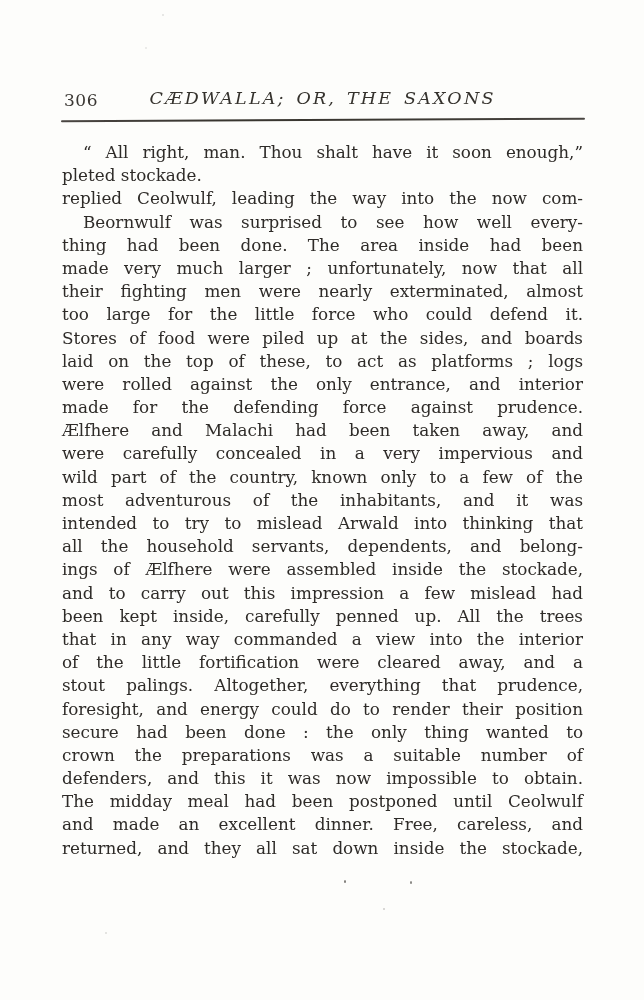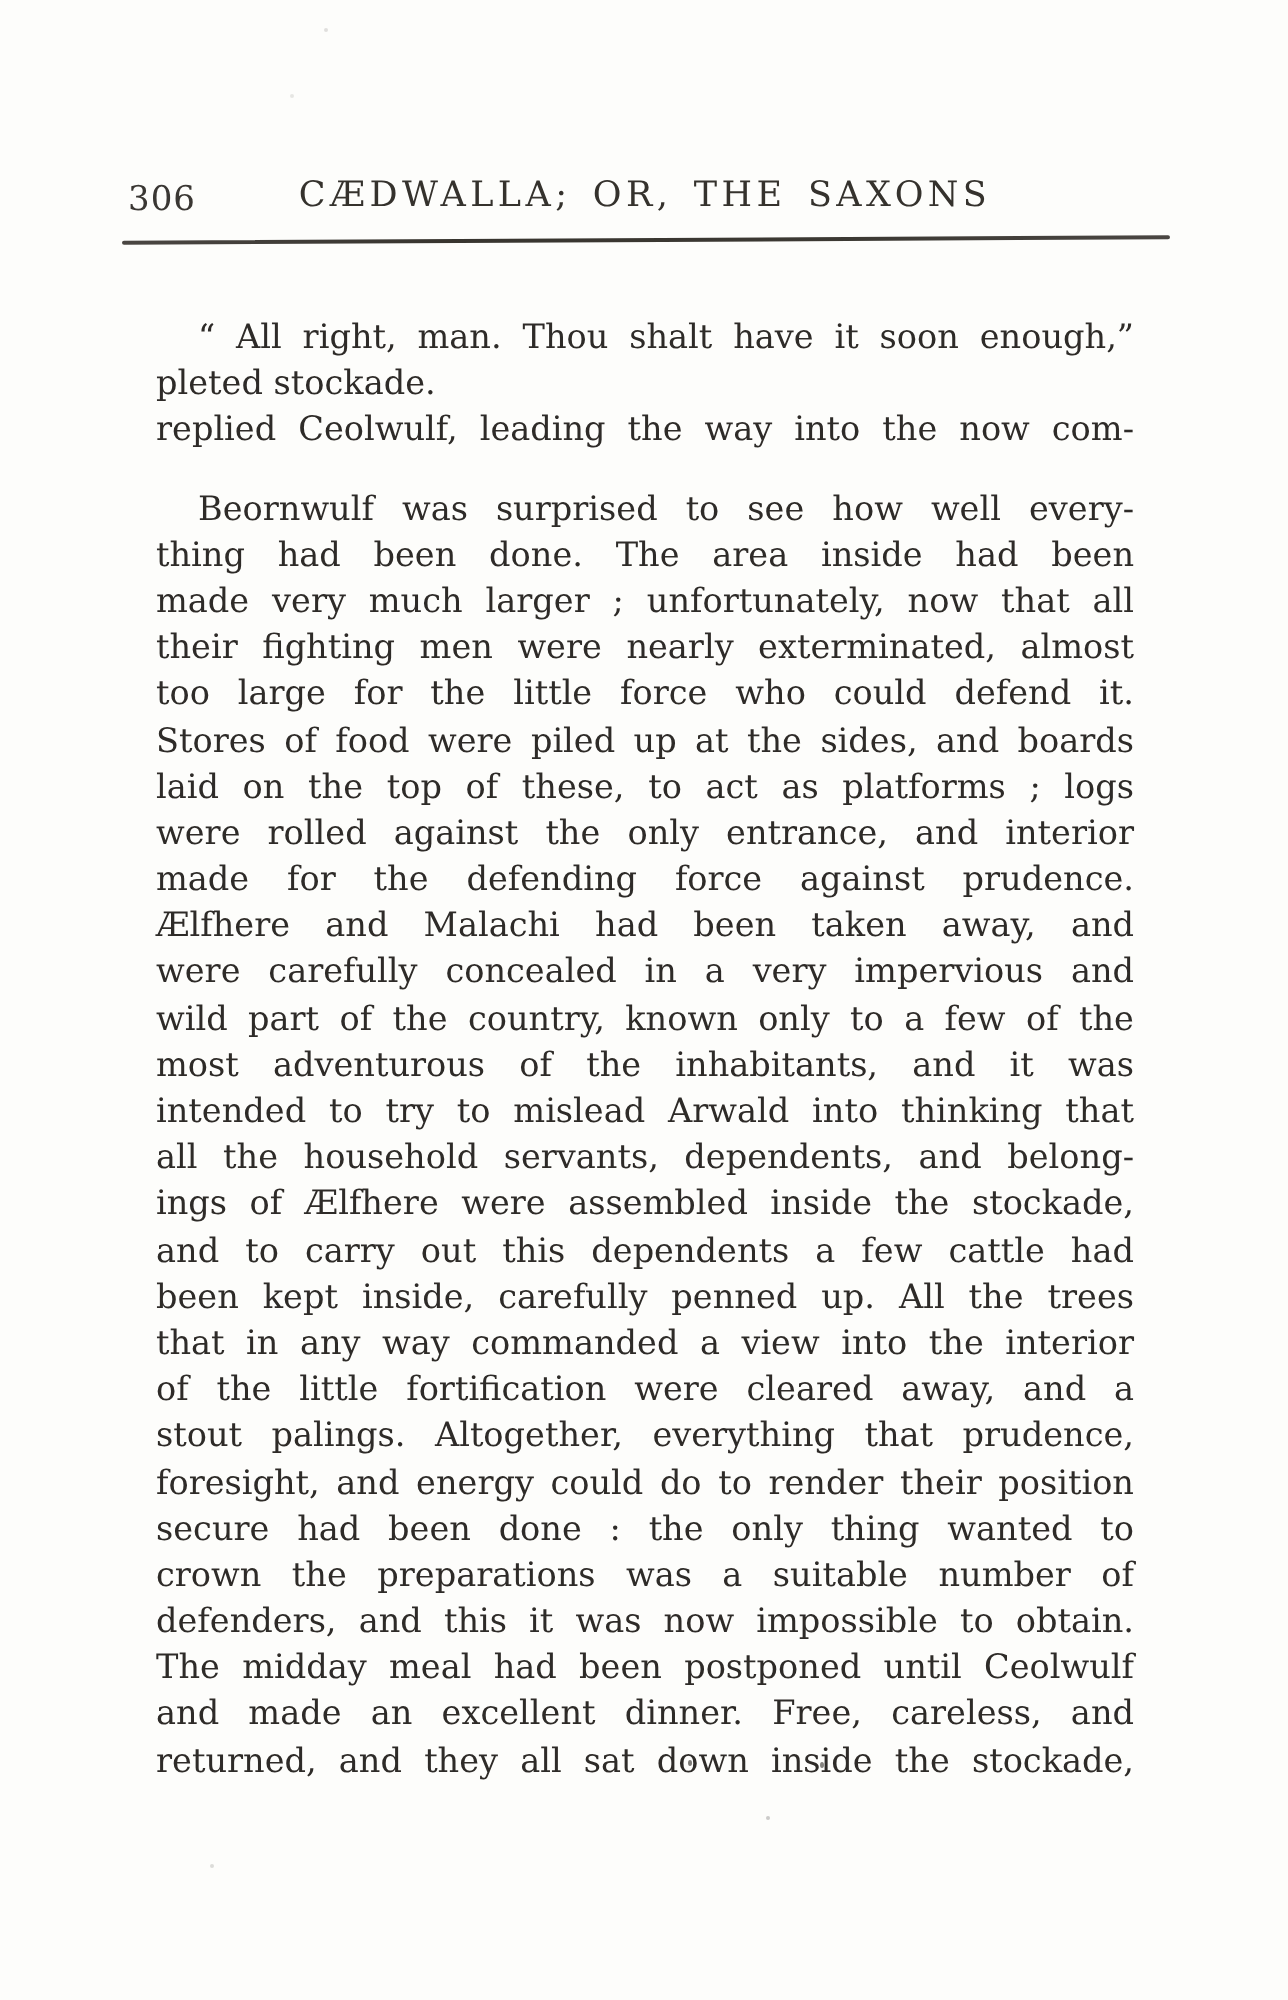--- a/index.html
+++ b/index.html
@@ -29,20 +29,21 @@
     left: 2px;
     top: 2px;
     font-size: 17px;
     letter-spacing: 0.5px;
     color: #3a3733;
   }
   .running-title {
     display: block;
     width: 100%;
     text-align: center;
+    font-style: italic;
     font-size: 17.5px;
     letter-spacing: 2.2px;
     word-spacing: 3px;
     color: #35322d;
     white-space: nowrap;
   }
   .head-rule {
     position: absolute;
     top: 119px;
     left: 61px;
@@ -52,21 +53,21 @@
     transform: rotate(-0.3deg);
     border-radius: 1px;
   }
   .page-body {
     position: absolute;
     top: 141px;
     left: 62px;
     width: 521px;
     font-size: 16.8px;
   }
-  .paragraph { margin: 16px; padding: 0; }
+  .paragraph { margin: 0; padding: 0; }
   .line {
     line-height: 23.2px;
     height: 23.2px;
     text-align: justify;
     text-align-last: justify;
     white-space: normal;
     overflow: visible;
   }
   .line.indent { padding-left: 21px; }
   .line.flush-last { text-align-last: left; }
@@ -110,21 +111,21 @@
         <div class="line">laid on the top of these, to act as platforms ; logs</div>
         <div class="line">were rolled against the only entrance, and interior</div>
         <div class="line">made for the defending force against prudence.</div>
         <div class="line">Ælfhere and Malachi had been taken away, and</div>
         <div class="line">were carefully concealed in a very impervious and</div>
         <div class="line">wild part of the country, known only to a few of the</div>
         <div class="line">most adventurous of the inhabitants, and it was</div>
         <div class="line">intended to try to mislead Arwald into thinking that</div>
         <div class="line">all the household servants, dependents, and belong-</div>
         <div class="line">ings of Ælfhere were assembled inside the stockade,</div>
-        <div class="line">and to carry out this dependents a few cattle had</div>
+        <div class="line">and to carry out this impression a few mislead had</div>
         <div class="line">been kept inside, carefully penned up. All the trees</div>
         <div class="line">that in any way commanded a view into the interior</div>
         <div class="line">of the little fortification were cleared away, and a</div>
         <div class="line">stout palings. Altogether, everything that prudence,</div>
         <div class="line">foresight, and energy could do to render their position</div>
         <div class="line">secure had been done : the only thing wanted to</div>
         <div class="line">crown the preparations was a suitable number of</div>
         <div class="line">defenders, and this it was now impossible to obtain.</div>
         <div class="line">The midday meal had been postponed until Ceolwulf</div>
         <div class="line">and made an excellent dinner. Free, careless, and</div>

